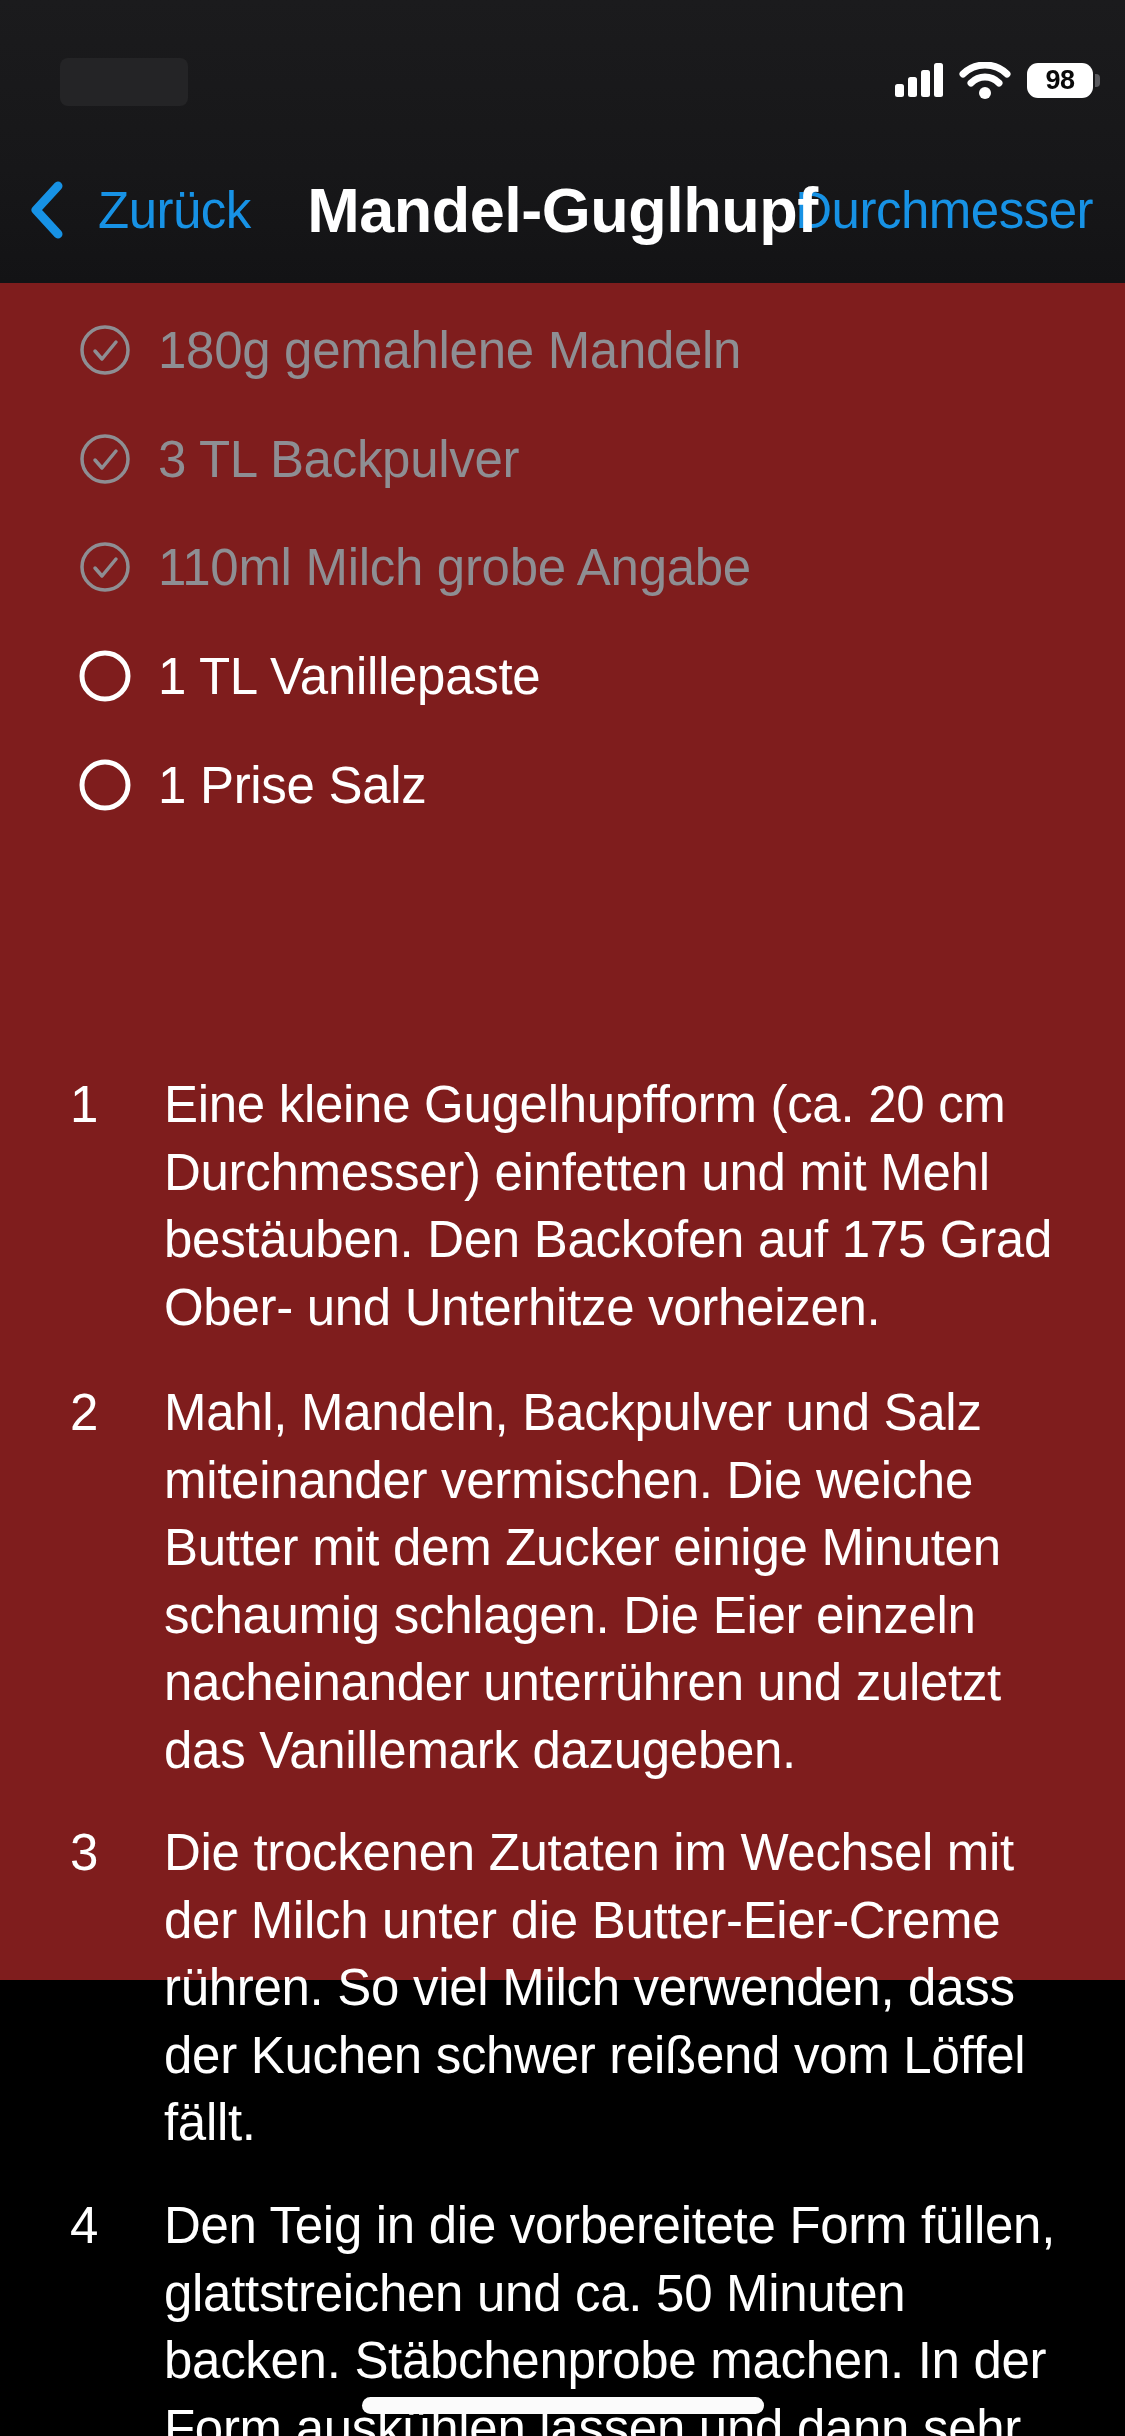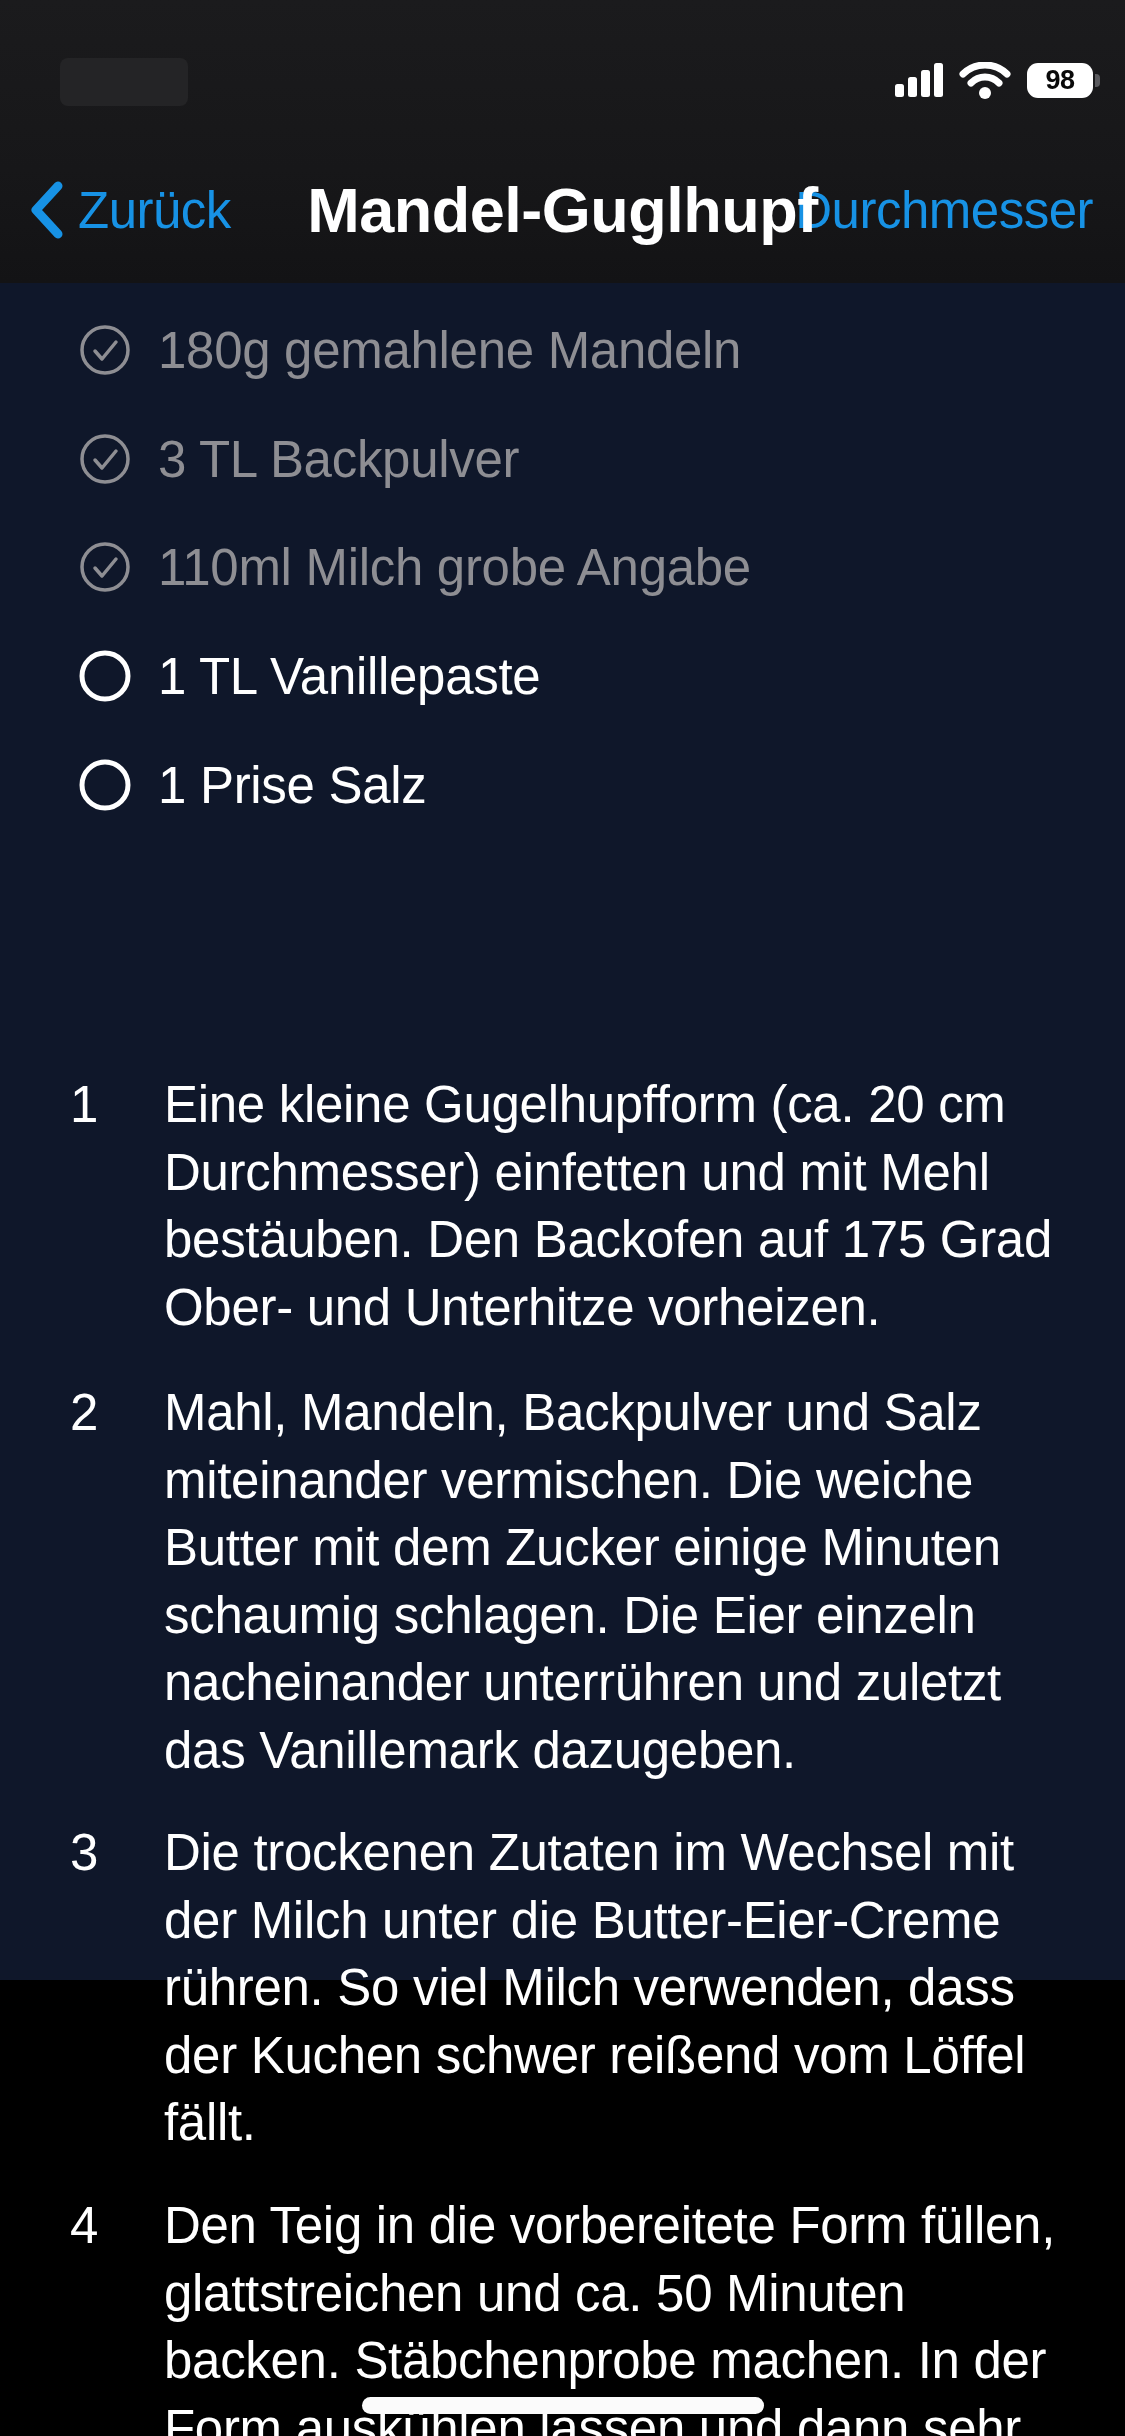--- a/index.html
+++ b/index.html
@@ -1,19 +1,19 @@
 <!DOCTYPE html>
 <html><head>
 <meta charset="utf-8">
 <style>
   * { margin:0; padding:0; box-sizing:border-box; }
   html,body { width:1125px; height:2436px; background:#000; overflow:hidden; }
   body { font-family:"Liberation Sans", sans-serif; color:#fff; position:relative; }
 
-  .screen { position:absolute; inset:0; width:1125px; height:1980px; background:#0f172a; }
+  .screen { position:absolute; inset:0; width:1125px; height:1980px; background:#7f1d1d; }
 
   
   .header {
     position:absolute; top:0; left:0; width:1125px; height:283px;
     background:linear-gradient(180deg,#1b1b1d 0%,#171719 60%,#131315 100%);
     z-index:5;
   }
   .time-redacted {
     position:absolute; top:58px; left:60px; width:128px; height:48px;
     background:#242426; border-radius:8px;
@@ -40,21 +40,21 @@
   .navrow {
     position:absolute; top:160px; left:0; width:1125px; height:100px;
     display:flex; align-items:center;
   }
   .back-button {
     display:flex; align-items:center; gap:14px; background:none; border:none;
     margin-left:28px; cursor:pointer; padding:0;
   }
   .back-label, .edit-button {
     font-family:"Liberation Sans", sans-serif;
-    font-size:51px; color:#1792e5; letter-spacing:-0.5px;
+    font-size:51px; color:#1792e5; letter-spacing:-0.5px;margin-left:20px;
   }
   .edit-button { background:none; border:none; margin-left:auto; margin-right:32px; cursor:pointer; padding:0; }
   .nav-title {
     position:absolute; left:50%; transform:translateX(-50%);
     font-size:63px; font-weight:700; color:#fff; letter-spacing:-0.5px; white-space:nowrap;
   }
 
   
   .check-row {
     position:absolute; left:79px; height:56px; display:flex; align-items:center;text-align:right;

